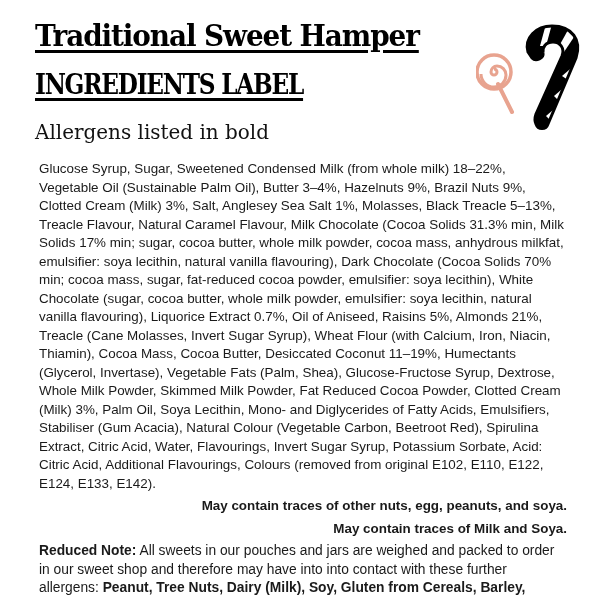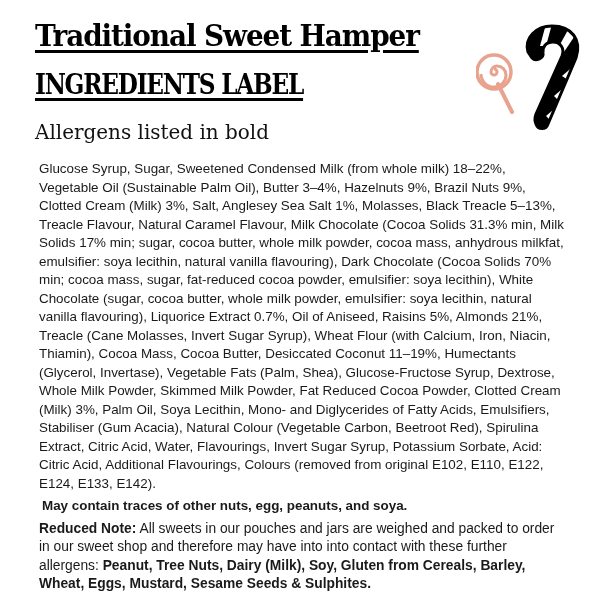--- a/index.html
+++ b/index.html
@@ -27,21 +27,21 @@
       transform: scaleX(0.95); transform-origin: left top;
     }
     .icons { position: absolute; left: 476px; top: 24px; width: 114px; height: 110px; }
     .body-text {
       position: absolute; left: 35px; top: 156px; width: 536px;
       font-family: "Liberation Sans", sans-serif; font-size: 13.4px; line-height: 18.5px;
       color: #1a1a1a;
     }
     .body-text p { margin: 4px; }
     .bold { font-weight: bold; }
-    .indent { padding-left: 3px; }
+    .indent { padding-left: 3px; text-align: right; }
   </style>
 </head>
 <body>
 
 <div class="title">Traditional Sweet Hamper</div>
 <div class="subtitle">INGREDIENTS LABEL</div>
 <div class="allergen-note">Allergens listed in bold</div>
 
 <div class="icons">
   <svg width="114" height="110" viewBox="0 0 114 110" style="position:absolute;left:0;top:0;">
@@ -67,14 +67,15 @@
         <polygon points="84,80 90,84 74,96 70,92"></polygon>
       </g>
     </g>
     <path d="M52 28 C48 14 60 2 76 2 C96 2 106 16 100 34 L72 100 C70 106 62 106 60 100 C58 96 59 93 60 90 L86 32 C89 24 84 18 77 18 C70 18 66 23 67 29 C68 34 60 38 56 34 Z" fill="none" stroke="#000" stroke-width="3" stroke-linejoin="round"></path>
   </svg>
 </div>
 
 <div class="body-text">
   <p>Glucose Syrup, Sugar, Sweetened Condensed Milk (from whole milk) 18–22%, Vegetable Oil (Sustainable Palm Oil), Butter 3–4%, Hazelnuts 9%, Brazil Nuts 9%, Clotted Cream (Milk) 3%, Salt, Anglesey Sea Salt 1%, Molasses, Black Treacle 5–13%, Treacle Flavour, Natural Caramel Flavour, Milk Chocolate (Cocoa Solids 31.3% min, Milk Solids 17% min; sugar, cocoa butter, whole milk powder, cocoa mass, anhydrous milkfat, emulsifier: soya lecithin, natural vanilla flavouring), Dark Chocolate (Cocoa Solids 70% min; cocoa mass, sugar, fat-reduced cocoa powder, emulsifier: soya lecithin), White Chocolate (sugar, cocoa butter, whole milk powder, emulsifier: soya lecithin, natural vanilla flavouring), Liquorice Extract 0.7%, Oil of Aniseed, Raisins 5%, Almonds 21%, Treacle (Cane Molasses, Invert Sugar Syrup), Wheat Flour (with Calcium, Iron, Niacin, Thiamin), Cocoa Mass, Cocoa Butter, Desiccated Coconut 11–19%, Humectants (Glycerol, Invertase), Vegetable Fats (Palm, Shea), Glucose-Fructose Syrup, Dextrose, Whole Milk Powder, Skimmed Milk Powder, Fat Reduced Cocoa Powder, Clotted Cream (Milk) 3%, Palm Oil, Soya Lecithin, Mono- and Diglycerides of Fatty Acids, Emulsifiers, Stabiliser (Gum Acacia), Natural Colour (Vegetable Carbon, Beetroot Red), Spirulina Extract, Citric Acid, Water, Flavourings, Invert Sugar Syrup, Potassium Sorbate, Acid: Citric Acid, Additional Flavourings, Colours (removed from original E102, E110, E122, E124, E133, E142).</p>
   <p class="bold indent">May contain traces of other nuts, egg, peanuts, and soya.</p>
+  <p class="bold indent">May contain traces of Milk and Soya.</p>
   <p style="font-size:13.8px;"><span class="bold">Reduced Note:</span><span> All sweets in our pouches and jars are weighed and packed to order in our sweet shop and therefore may have into into contact with these further allergens: </span><span class="bold">Peanut, Tree Nuts, Dairy (Milk), Soy, Gluten from Cereals, Barley, Wheat, Eggs, Mustard, Sesame Seeds &amp; Sulphites.</span></p>
 </div>
 
 </body></html>

